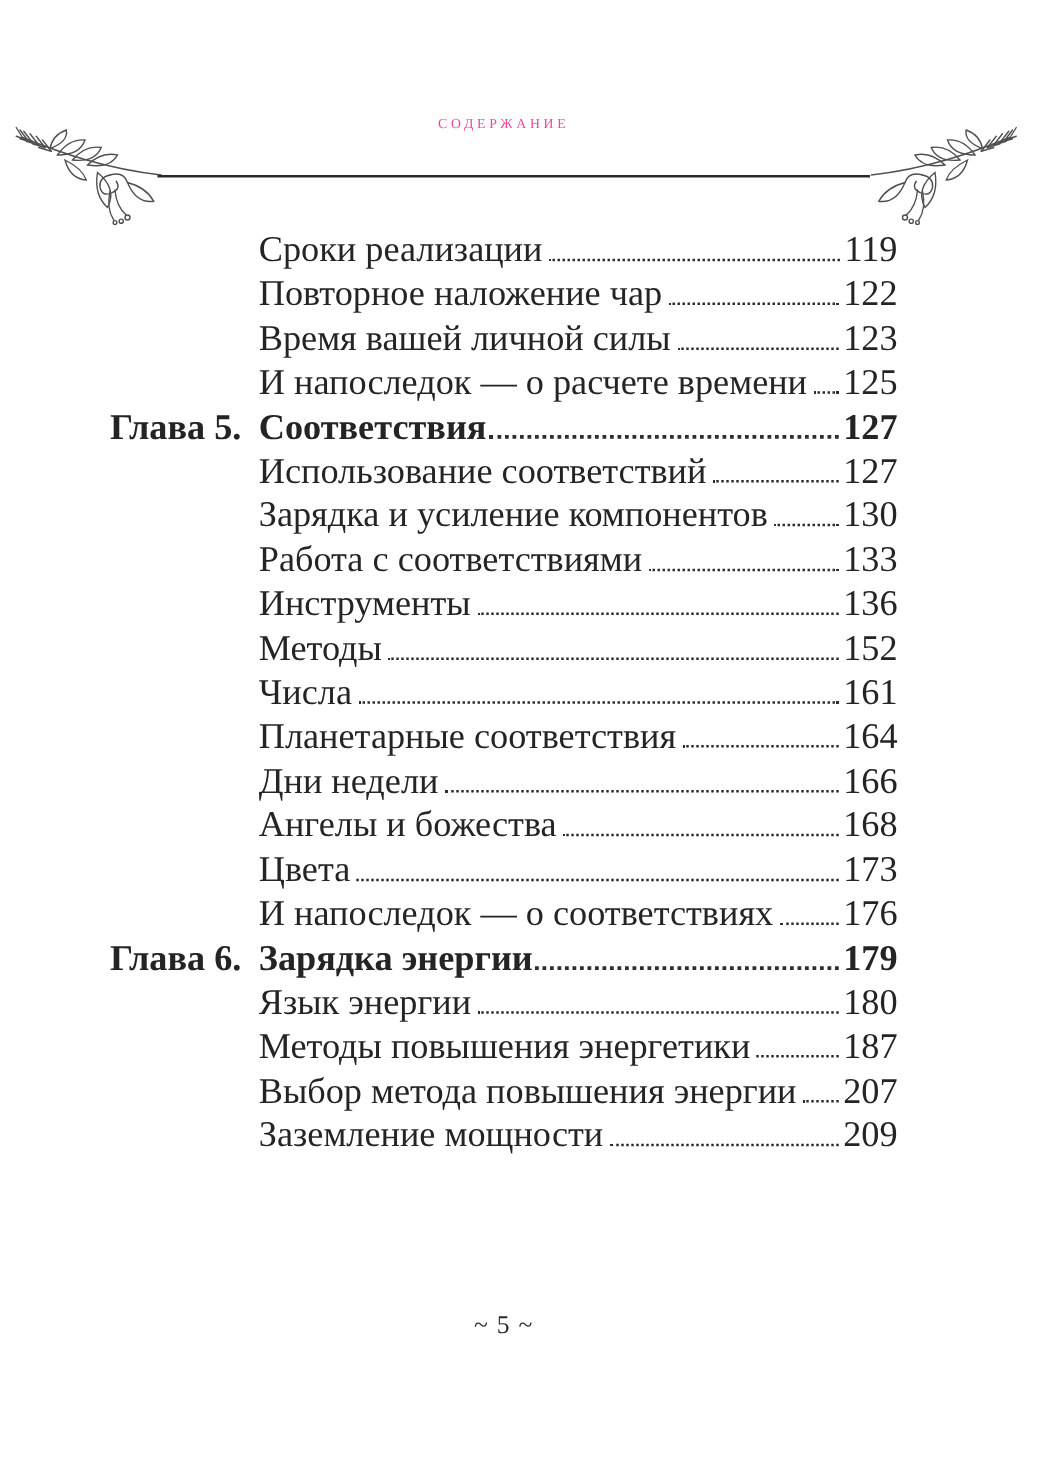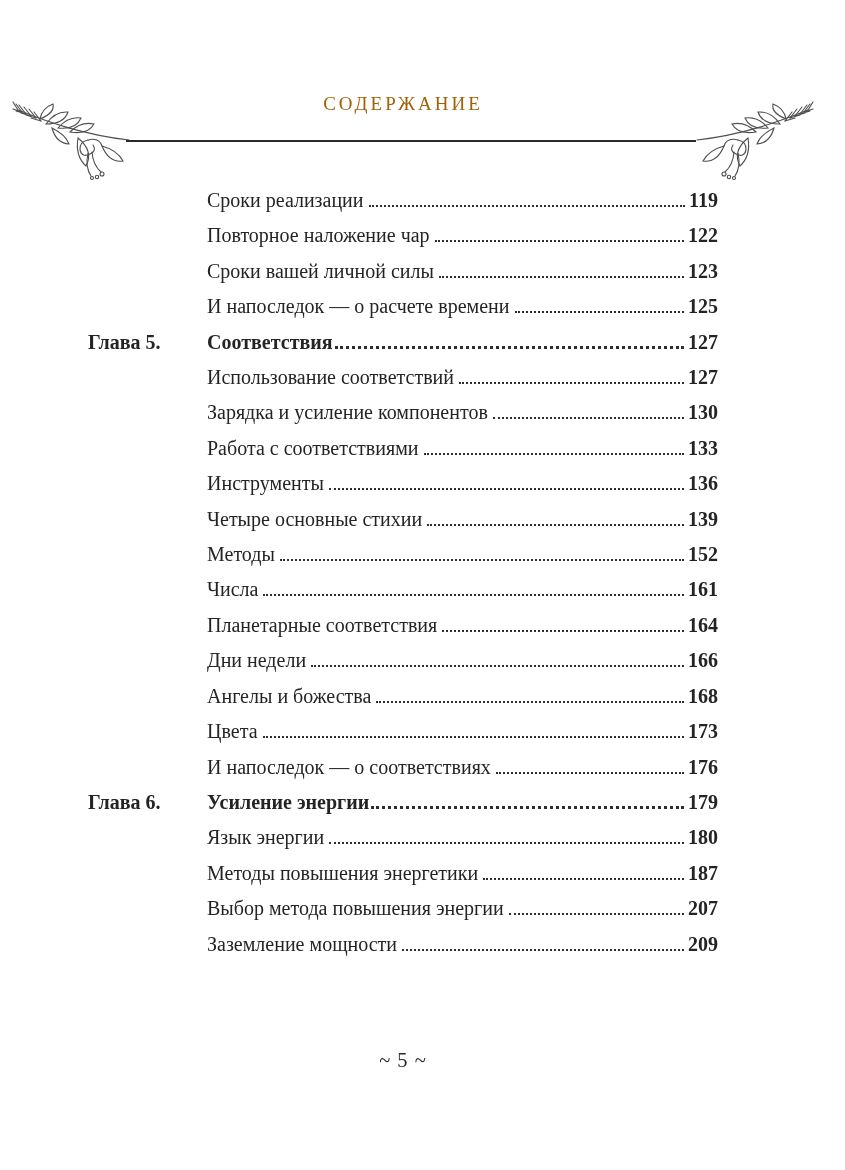--- a/index.html
+++ b/index.html
@@ -15,23 +15,23 @@
     font-family: "Liberation Serif", "DejaVu Serif", serif;
     color: #242424;
     overflow: hidden;
   }
   .header-title {
     position: absolute;
     top: 93px;
     left: 88px;
     width: 630px;
     text-align: center;
-    font-size: 19px;
+    font-size: 11px;
     letter-spacing: 3px;
-    color: #a16207;
+    color: #ec4899;
   }
   .rule {
     position: absolute;
     top: 140px;
     left: 126px;
     width: 570px;
     border-top: 2px solid #2b2b2b;
   }
   .ornament {
     position: absolute;
@@ -40,21 +40,21 @@
     height: 88px;
   }
   .ornament-left { left: 8px; }
   .ornament-right { left: 696px; transform: scaleX(-1); }
 
   .toc {
     position: absolute;
     top: 183px;
     left: 88px;
     width: 630px;
-    font-size: 20px;
+    font-size: 29px;
   }
   .toc-row {
     display: flex;
     align-items: baseline;
     line-height: 35.4px;
     white-space: nowrap;
   }
   .chapter-row {
     font-weight: 700;
   }
@@ -71,21 +71,20 @@
     border-bottom: 2.5px dotted #2e2e2e;
     margin: 0 4px 0 5px;
   }
   .chapter-row .leader {
     border-bottom-width: 3px;
     margin-left: 2px;
   }
   .pagenum {
     flex: none;
     text-align: right;
-    font-weight: bold;
   }
   .footer {
     position: absolute;
     top: 1049px;
     left: 88px;
     width: 630px;
     text-align: center;
     font-size: 20.5px;
     letter-spacing: 1px;
     color: #2a2a2a;
@@ -146,21 +145,21 @@
         <span class="pagenum">119</span>
       </div>
       <div class="toc-row">
         <span class="chap"></span>
         <span class="title">Повторное наложение чар</span>
         <span class="leader"></span>
         <span class="pagenum">122</span>
       </div>
       <div class="toc-row">
         <span class="chap"></span>
-        <span class="title">Сроки вашей личной силы</span>
+        <span class="title">Время вашей личной силы</span>
         <span class="leader"></span>
         <span class="pagenum">123</span>
       </div>
       <div class="toc-row">
         <span class="chap"></span>
         <span class="title">И напоследок — о расчете времени</span>
         <span class="leader"></span>
         <span class="pagenum">125</span>
       </div>
       <div class="toc-row chapter-row">
@@ -188,26 +187,20 @@
         <span class="pagenum">133</span>
       </div>
       <div class="toc-row">
         <span class="chap"></span>
         <span class="title">Инструменты</span>
         <span class="leader"></span>
         <span class="pagenum">136</span>
       </div>
       <div class="toc-row">
         <span class="chap"></span>
-        <span class="title">Четыре основные стихии</span>
-        <span class="leader"></span>
-        <span class="pagenum">139</span>
-      </div>
-      <div class="toc-row">
-        <span class="chap"></span>
         <span class="title">Методы</span>
         <span class="leader"></span>
         <span class="pagenum">152</span>
       </div>
       <div class="toc-row">
         <span class="chap"></span>
         <span class="title">Числа</span>
         <span class="leader"></span>
         <span class="pagenum">161</span>
       </div>
@@ -236,21 +229,21 @@
         <span class="pagenum">173</span>
       </div>
       <div class="toc-row">
         <span class="chap"></span>
         <span class="title">И напоследок — о соответствиях</span>
         <span class="leader"></span>
         <span class="pagenum">176</span>
       </div>
       <div class="toc-row chapter-row">
         <span class="chap">Глава 6.</span>
-        <span class="title">Усиление энергии</span>
+        <span class="title">Зарядка энергии</span>
         <span class="leader"></span>
         <span class="pagenum">179</span>
       </div>
       <div class="toc-row">
         <span class="chap"></span>
         <span class="title">Язык энергии</span>
         <span class="leader"></span>
         <span class="pagenum">180</span>
       </div>
       <div class="toc-row">

